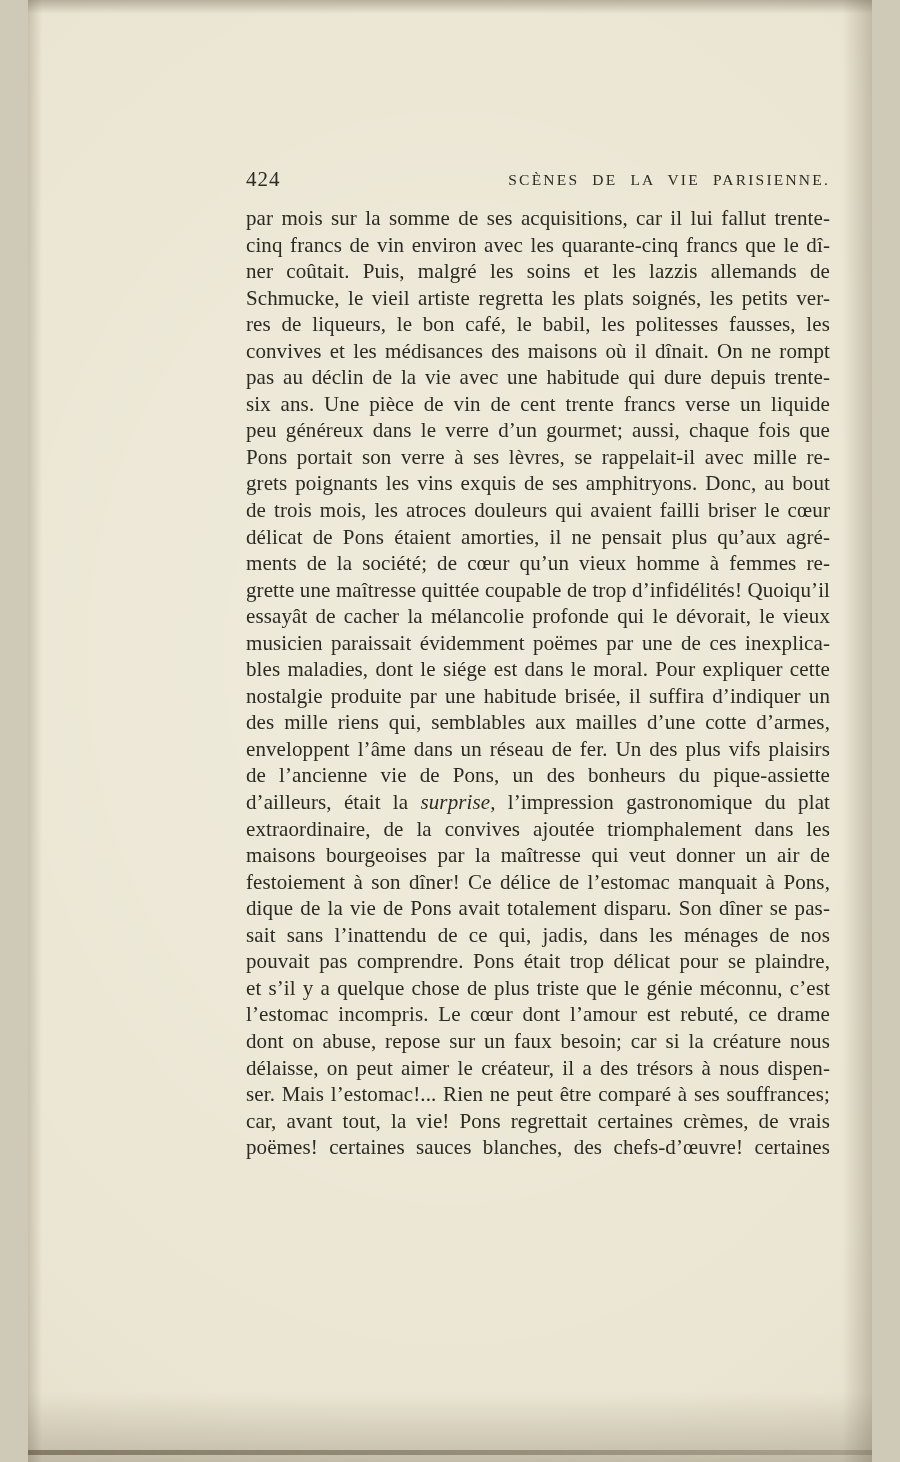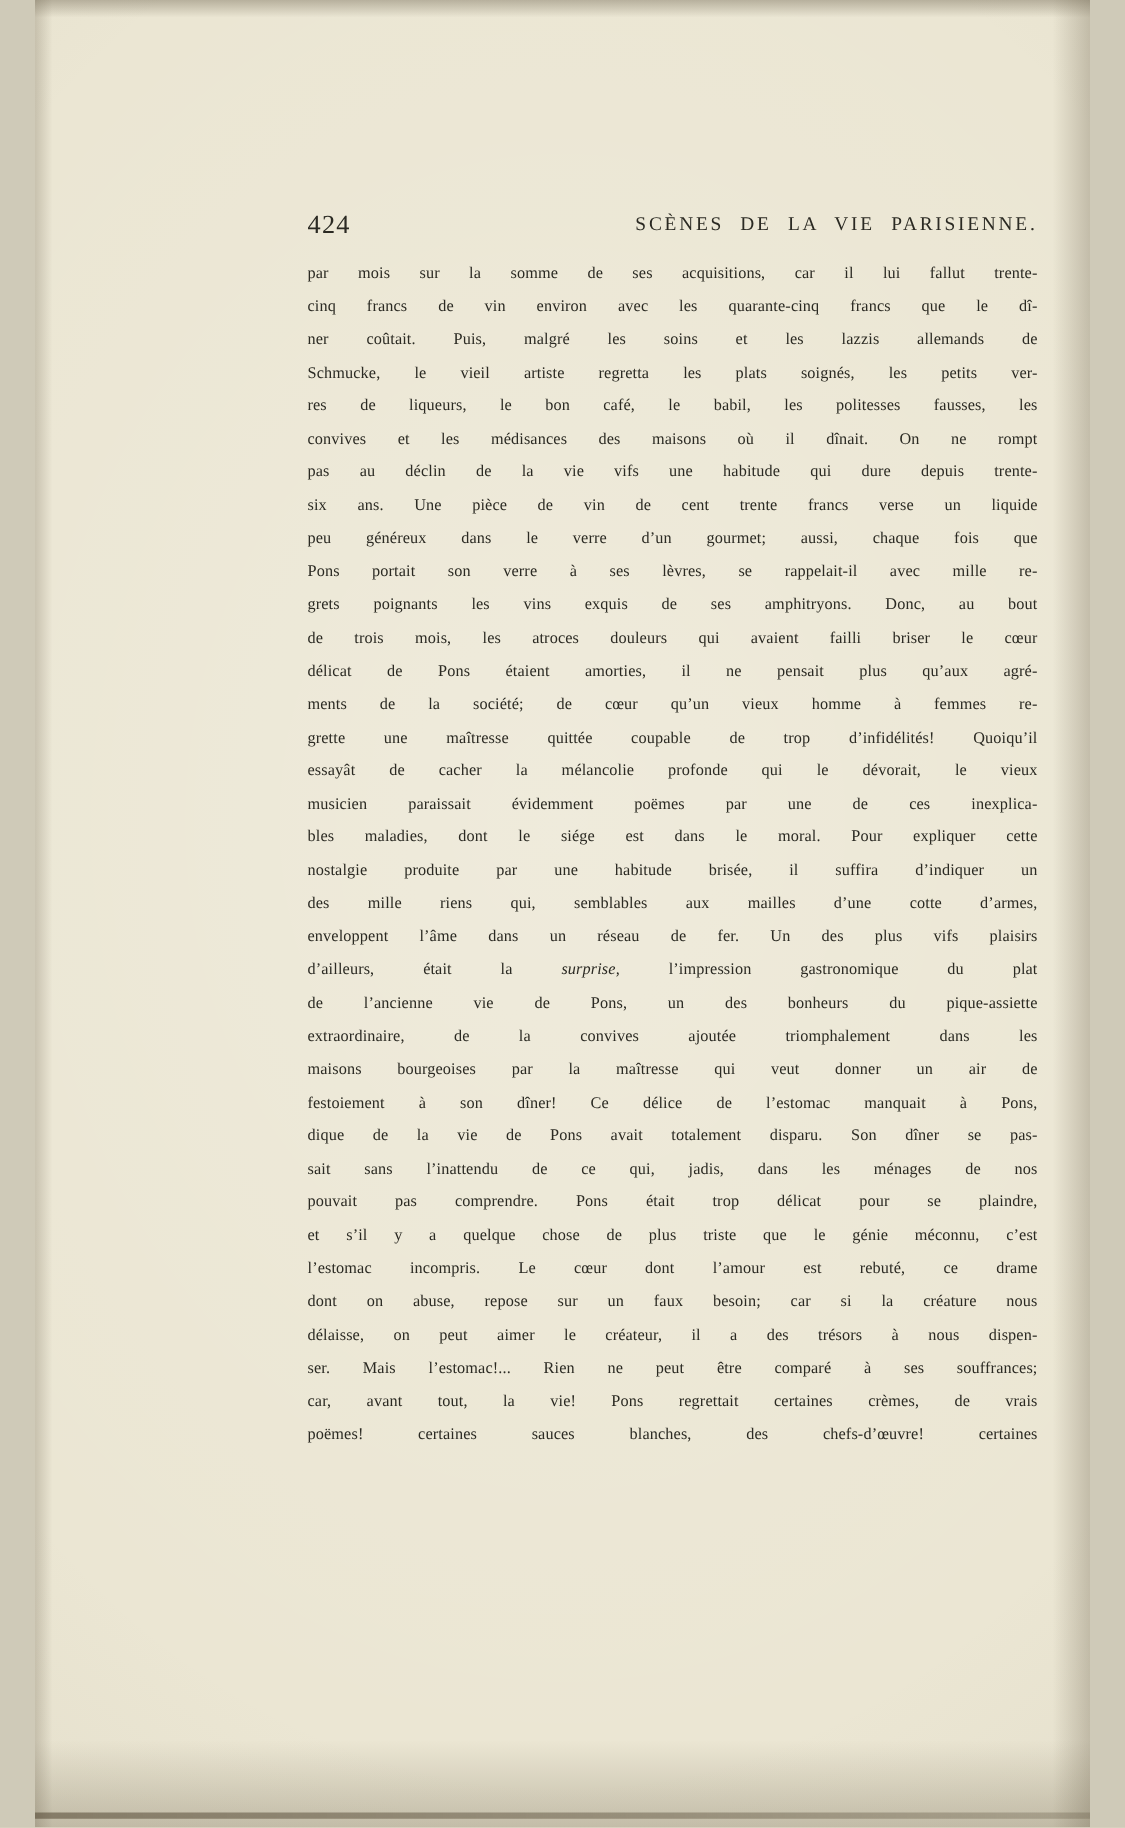--- a/index.html
+++ b/index.html
@@ -41,21 +41,21 @@
     font-size:21px;letter-spacing:1px;
   }
   .running{
     position:absolute;left:0;right:0;top:4px;
     text-align:right;
     font-size:15.5px;letter-spacing:2.2px;word-spacing:7px;
     white-space:nowrap;
   }
   .body-text{margin-top:0;}
   .line{
-    font-size:13px;
+    font-size:21px;
     line-height:26.56px;
     height:26.56px;
     overflow:hidden;
     text-align:justify;
     text-align-last:justify;
     -moz-text-align-last:justify;
     letter-spacing:0.1px;
     word-spacing:-0.2px;
     white-space:normal;
     color:var(--ink);
@@ -74,37 +74,37 @@
       <span class="running">SCÈNES DE LA VIE PARISIENNE.</span>
     </div>
 
     <div class="body-text">
         <div class="line"><span>par mois sur la somme de ses acquisitions, car il lui fallut trente-</span></div>
         <div class="line"><span>cinq francs de vin environ avec les quarante-cinq francs que le dî-</span></div>
         <div class="line"><span>ner coûtait. Puis, malgré les soins et les lazzis allemands de</span></div>
         <div class="line"><span>Schmucke, le vieil artiste regretta les plats soignés, les petits ver-</span></div>
         <div class="line"><span>res de liqueurs, le bon café, le babil, les politesses fausses, les</span></div>
         <div class="line"><span>convives et les médisances des maisons où il dînait. On ne rompt</span></div>
-        <div class="line"><span>pas au déclin de la vie vifs une habitude qui dure depuis trente-</span></div>
+        <div class="line"><span>pas au déclin de la vie avec une habitude qui dure depuis trente-</span></div>
         <div class="line"><span>six ans. Une pièce de vin de cent trente francs verse un liquide</span></div>
         <div class="line"><span>peu généreux dans le verre d’un gourmet; aussi, chaque fois que</span></div>
         <div class="line"><span>Pons portait son verre à ses lèvres, se rappelait-il avec mille re-</span></div>
         <div class="line"><span>grets poignants les vins exquis de ses amphitryons. Donc, au bout</span></div>
         <div class="line"><span>de trois mois, les atroces douleurs qui avaient failli briser le cœur</span></div>
         <div class="line"><span>délicat de Pons étaient amorties, il ne pensait plus qu’aux agré-</span></div>
         <div class="line"><span>ments de la société; de cœur qu’un vieux homme à femmes re-</span></div>
         <div class="line"><span>grette une maîtresse quittée coupable de trop d’infidélités! Quoiqu’il</span></div>
         <div class="line"><span>essayât de cacher la mélancolie profonde qui le dévorait, le vieux</span></div>
         <div class="line"><span>musicien paraissait évidemment poëmes par une de ces inexplica-</span></div>
         <div class="line"><span>bles maladies, dont le siége est dans le moral. Pour expliquer cette</span></div>
         <div class="line"><span>nostalgie produite par une habitude brisée, il suffira d’indiquer un</span></div>
         <div class="line"><span>des mille riens qui, semblables aux mailles d’une cotte d’armes,</span></div>
         <div class="line"><span>enveloppent l’âme dans un réseau de fer. Un des plus vifs plaisirs</span></div>
+        <div class="line"><span>de l’ancienne vie de Pons, un des bonheurs du pique-assiette</span></div>
         <div class="line"><span>d’ailleurs, était la </span><span class="it">surprise,</span><span> l’impression gastronomique du plat</span></div>
-        <div class="line"><span>de l’ancienne vie de Pons, un des bonheurs du pique-assiette</span></div>
         <div class="line"><span>extraordinaire, de la convives ajoutée triomphalement dans les</span></div>
         <div class="line"><span>maisons bourgeoises par la maîtresse qui veut donner un air de</span></div>
         <div class="line"><span>festoiement à son dîner! Ce délice de l’estomac manquait à Pons,</span></div>
         <div class="line"><span>dique de la vie de Pons avait totalement disparu. Son dîner se pas-</span></div>
         <div class="line"><span>sait sans l’inattendu de ce qui, jadis, dans les ménages de nos</span></div>
         <div class="line"><span>pouvait pas comprendre. Pons était trop délicat pour se plaindre,</span></div>
         <div class="line"><span>et s’il y a quelque chose de plus triste que le génie méconnu, c’est</span></div>
         <div class="line"><span>l’estomac incompris. Le cœur dont l’amour est rebuté, ce drame</span></div>
         <div class="line"><span>dont on abuse, repose sur un faux besoin; car si la créature nous</span></div>
         <div class="line"><span>délaisse, on peut aimer le créateur, il a des trésors à nous dispen-</span></div>

